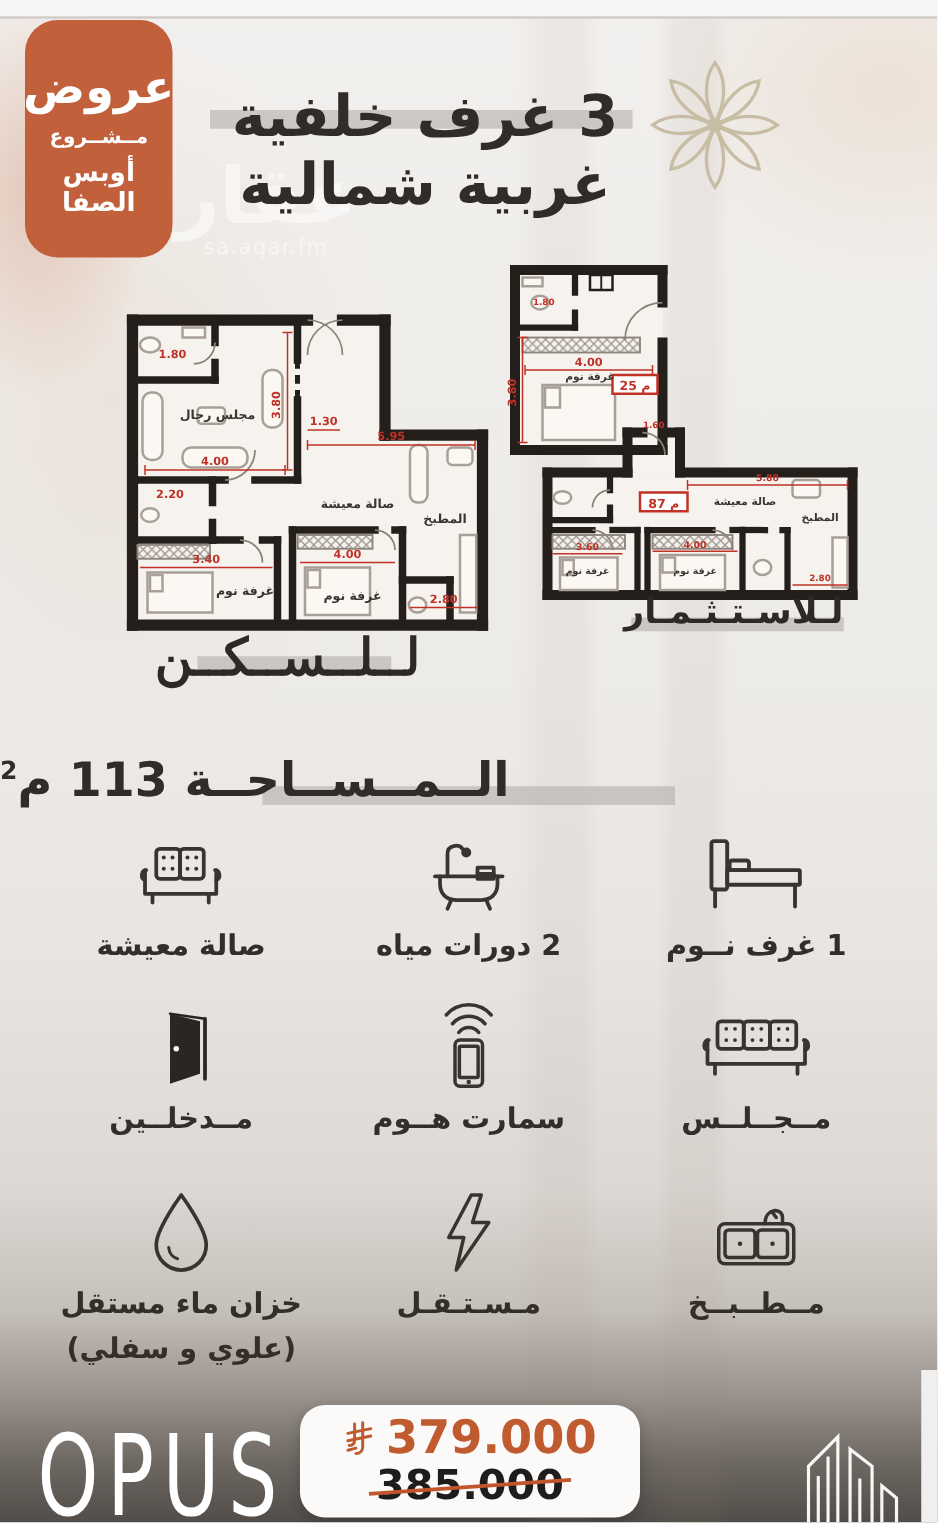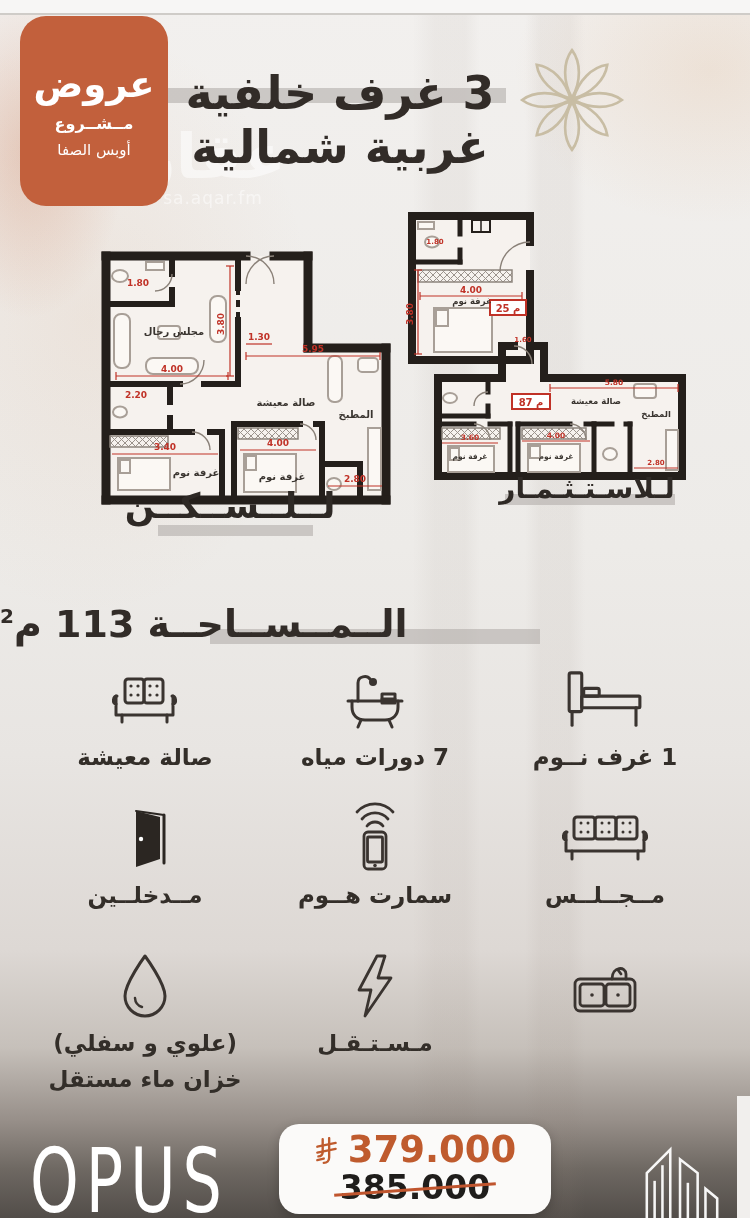--- a/index.html
+++ b/index.html
@@ -10,61 +10,61 @@
       radial-gradient(140px 240px at 28px 150px, rgba(195,100,55,.26), transparent 70%),
       radial-gradient(280px 220px at 710px 70px, rgba(214,160,110,.18), transparent 70%),
       radial-gradient(320px 420px at 90px 320px, rgba(205,140,90,.10), transparent 70%),
       linear-gradient(90deg, transparent 0 55%, rgba(140,125,115,.07) 58% 62%, transparent 64% 70%, rgba(140,125,115,.08) 72% 76%, transparent 78%),
       linear-gradient(180deg,#f2f0ee 0%,#edebe8 45%,#e8e5e2 62%,#ddd8d4 78%,#c6c0ba 86%,#978f89 92%,#6e6862 96%,#524d49 100%);
   }
   .abs{position:absolute;}
   .top-strip{left:0;top:0;width:750px;height:13px;background:#f7f6f5;border-bottom:2px solid #cfccc8;}
   
   .offer-badge{
-    left:20px;top:16px;width:148px;height:190px;background:#c2603c;border-radius:26px;
+    left:20px;top:16px;width:118px;height:190px;background:#c2603c;border-radius:26px;
     color:#fff;display:flex;flex-direction:column;align-items:center;justify-content:center;
     text-align:center;direction:rtl;gap:8px;z-index:3;
   }
   .offer-badge .l1{font-size:37px;font-weight:700;}
   .offer-badge .l2{font-size:16px;font-weight:700;}
-  .offer-badge .l3{font-size:15px;font-weight:400;}
+  .offer-badge .l3{font-size:21px;font-weight:700;}
   
   .main-title{left:130px;top:66px;width:420px;text-align:center;direction:rtl;
     font-size:46px;font-weight:700;color:#322c28;z-index:2;}
   .hl-strip{background:#b3aeaa;opacity:.6;z-index:1;}
   .strip-title{left:168px;top:88px;width:338px;height:15px;}
   .strip-area{left:210px;top:629px;width:330px;height:15px;}
   .strip-res{left:158px;top:525px;width:155px;height:11px;}
   .strip-inv{left:505px;top:494px;width:170px;height:11px;}
   .flower{left:516px;top:44px;z-index:2;}
   
   .watermark{left:140px;top:126px;z-index:0;color:#ffffff;text-align:center;}
   .watermark .wm1{font-size:62px;font-weight:700;opacity:.55;line-height:1;}
   .watermark .wm2{font-size:17px;opacity:.5;letter-spacing:1px;}
   
   .plan{z-index:2;}
   .plan-label{position:absolute;direction:rtl;text-align:center;font-weight:700;color:#2e2925;z-index:2;}
-  .label-res{left:80px;top:486px;width:300px;font-size:35px;}
+  .label-res{left:80px;top:502px;width:300px;font-size:41px;font-family:Liberation Serif, serif;}
   .label-inv{left:462px;top:472px;width:250px;font-size:28px;}
   
   .area-line{left:0;top:602px;width:750px;text-align:left;direction:rtl;
     font-size:38px;font-weight:700;color:#322c28;z-index:2;}
   .area-line sup{font-size:20px;}
   
   .features{left:30px;top:660px;width:690px;display:grid;
     grid-template-columns:repeat(3,1fr);grid-template-rows:138px 148px 186px;direction:rtl;z-index:2;}
   .feat{display:flex;flex-direction:column;align-items:center;}
   .fi{height:80px;display:flex;align-items:center;justify-content:center;}
   .flabel{font-size:23px;font-weight:700;color:#332e29;direction:rtl;text-align:center;line-height:1.55;}
   
   .brand{left:30px;top:1128px;color:#ffffff;font-size:62px;letter-spacing:7px;
     transform:scaleY(1.45);transform-origin:top left;font-weight:400;z-index:3;}
   .price-pill{left:240px;top:1124px;width:272px;height:90px;background:#fbfaf9;border-radius:20px;
     box-shadow:0 4px 12px rgba(0,0,0,.22);display:flex;flex-direction:column;align-items:center;
-    justify-content:center;z-index:3;margin-left:39px;}
+    justify-content:center;z-index:3;}
   .price-now{display:flex;align-items:center;gap:8px;color:#bf5b2e;font-size:37px;font-weight:700;line-height:1.05;}
   .price-old{position:relative;color:#1f1d1b;font-size:33px;font-weight:700;line-height:1.1;}
   .strike{position:absolute;left:-6px;right:-6px;top:48%;height:3px;background:#c0552e;transform:rotate(-4deg);}
   .builder-logo{left:632px;top:1130px;z-index:3;}
   .right-strip{right:0;top:1096px;width:13px;height:122px;background:#f1efed;z-index:4;}
 </style>
 </head>
 <body>
 
 <div class="page">
@@ -344,21 +344,21 @@
             <path d="M12,32 V38 C12,46 17,51 25,51 H45 C53,51 58,46 58,38 V32"></path>
             <path d="M21,51 L18,58"></path>
               <path d="M49,51 L52,58"></path>
             <path d="M18,32 V14 C18,7 27,6 30,10"></path>
             <rect x="42" y="25" width="13" height="9"></rect>
             <path d="M42,30 H55"></path>
           </g>
           <circle cx="33" cy="13" r="4" fill="#3a3430"></circle>
         </svg>
       </span>
-      <div class="flabel">7 دورات مياه</div>
+      <div class="flabel">2 دورات مياه</div>
     </div>
 
     <div class="feat">
       <span class="fi">
         <svg width="76" height="58" viewBox="0 0 76 58">
           <g stroke="#3a3430" stroke-width="3" fill="none" stroke-linecap="round" stroke-linejoin="round">
             <rect x="18" y="8" width="19" height="24" rx="3"></rect>
             <rect x="37" y="8" width="19" height="24" rx="3"></rect>
             <path d="M10,25 C6,25 5,32 9,33 V44 H66 V33 C70,32 69,25 65,25"></path>
             <path d="M9,33 V25"></path>
@@ -448,40 +448,41 @@
             <rect x="7" y="22" width="60" height="32" rx="5"></rect>
             <rect x="12" y="27" width="24" height="22" rx="3"></rect>
             <rect x="38" y="27" width="24" height="22" rx="3"></rect>
             <path d="M44,22 C44,9 58,9 58,17 V22"></path>
             <path d="M50,13 L53,17"></path>
           </g>
           <circle cx="24" cy="38" r="1.8" fill="#3a3430"></circle>
           <circle cx="50" cy="38" r="1.8" fill="#3a3430"></circle>
         </svg>
       </span>
+      <div class="flabel">مــطــبــخ</div>
     </div>
 
     <div class="feat">
       <span class="fi">
         <svg width="56" height="68" viewBox="0 0 56 68">
           <polygon points="30,4 12,38 24,38 18,64 44,26 31,26 38,4" fill="none" stroke="#3a3430" stroke-width="2.8" stroke-linejoin="round"></polygon>
         </svg>
       </span>
       <div class="flabel">مـسـتـقـل</div>
     </div>
 
     <div class="feat">
       <span class="fi">
         <svg width="58" height="70" viewBox="0 0 58 70">
           <path d="M29,5 C29,5 9,32 9,45 a20,20 0 0 0 40,0 C49,32 29,5 29,5 Z" fill="none" stroke="#3a3430" stroke-width="3" stroke-linejoin="round"></path>
           <path d="M19,47 a10,10 0 0 0 7,9" fill="none" stroke="#3a3430" stroke-width="2.5" stroke-linecap="round"></path>
         </svg>
       </span>
+      <div class="flabel">خزان ماء مستقل</div>
       <div class="flabel">(علوي و سفلي)</div>
-      <div class="flabel">خزان ماء مستقل</div>
     </div>
 
   </div>
 
   <div class="abs brand">OPUS</div>
 
   <div class="abs price-pill">
     <div class="price-now">
       <svg width="26" height="28" viewBox="0 0 22 26">
         <g stroke="#bf5b2e" stroke-width="2.2" fill="none" stroke-linecap="round">

